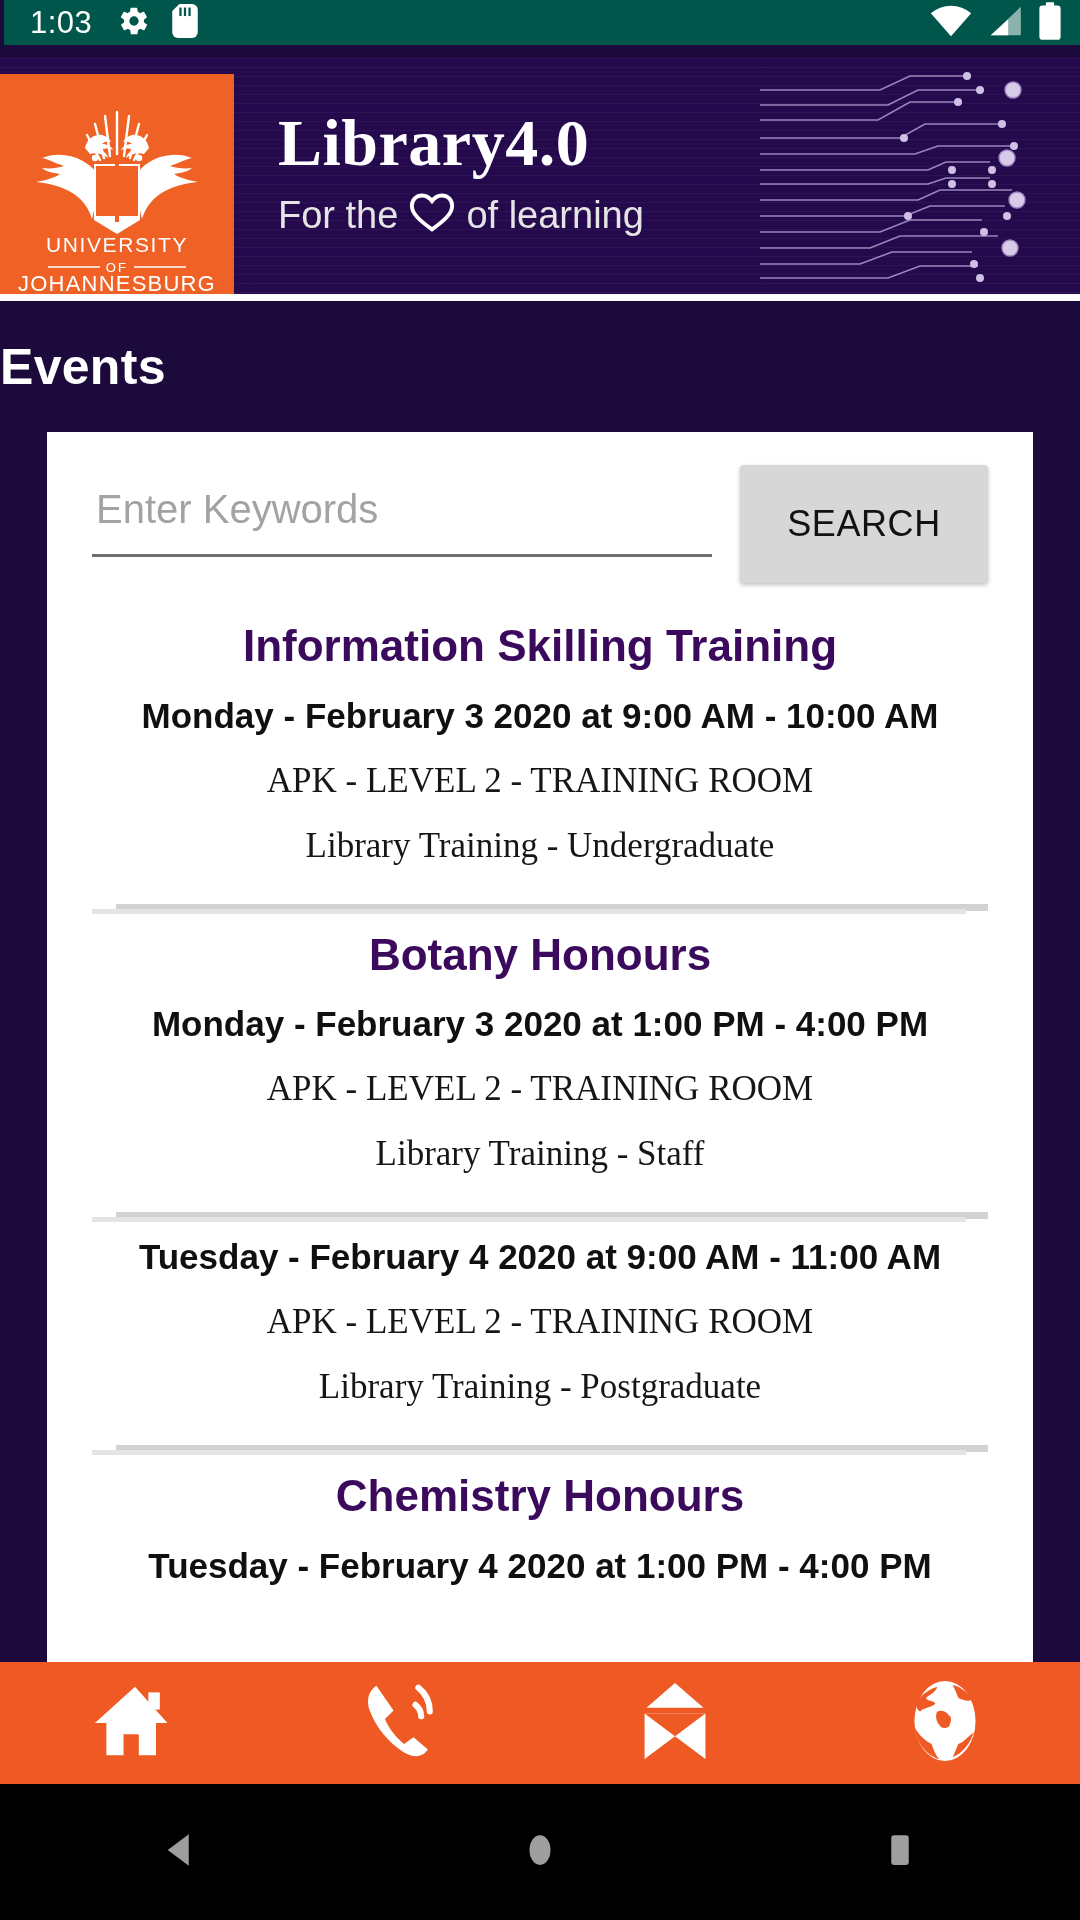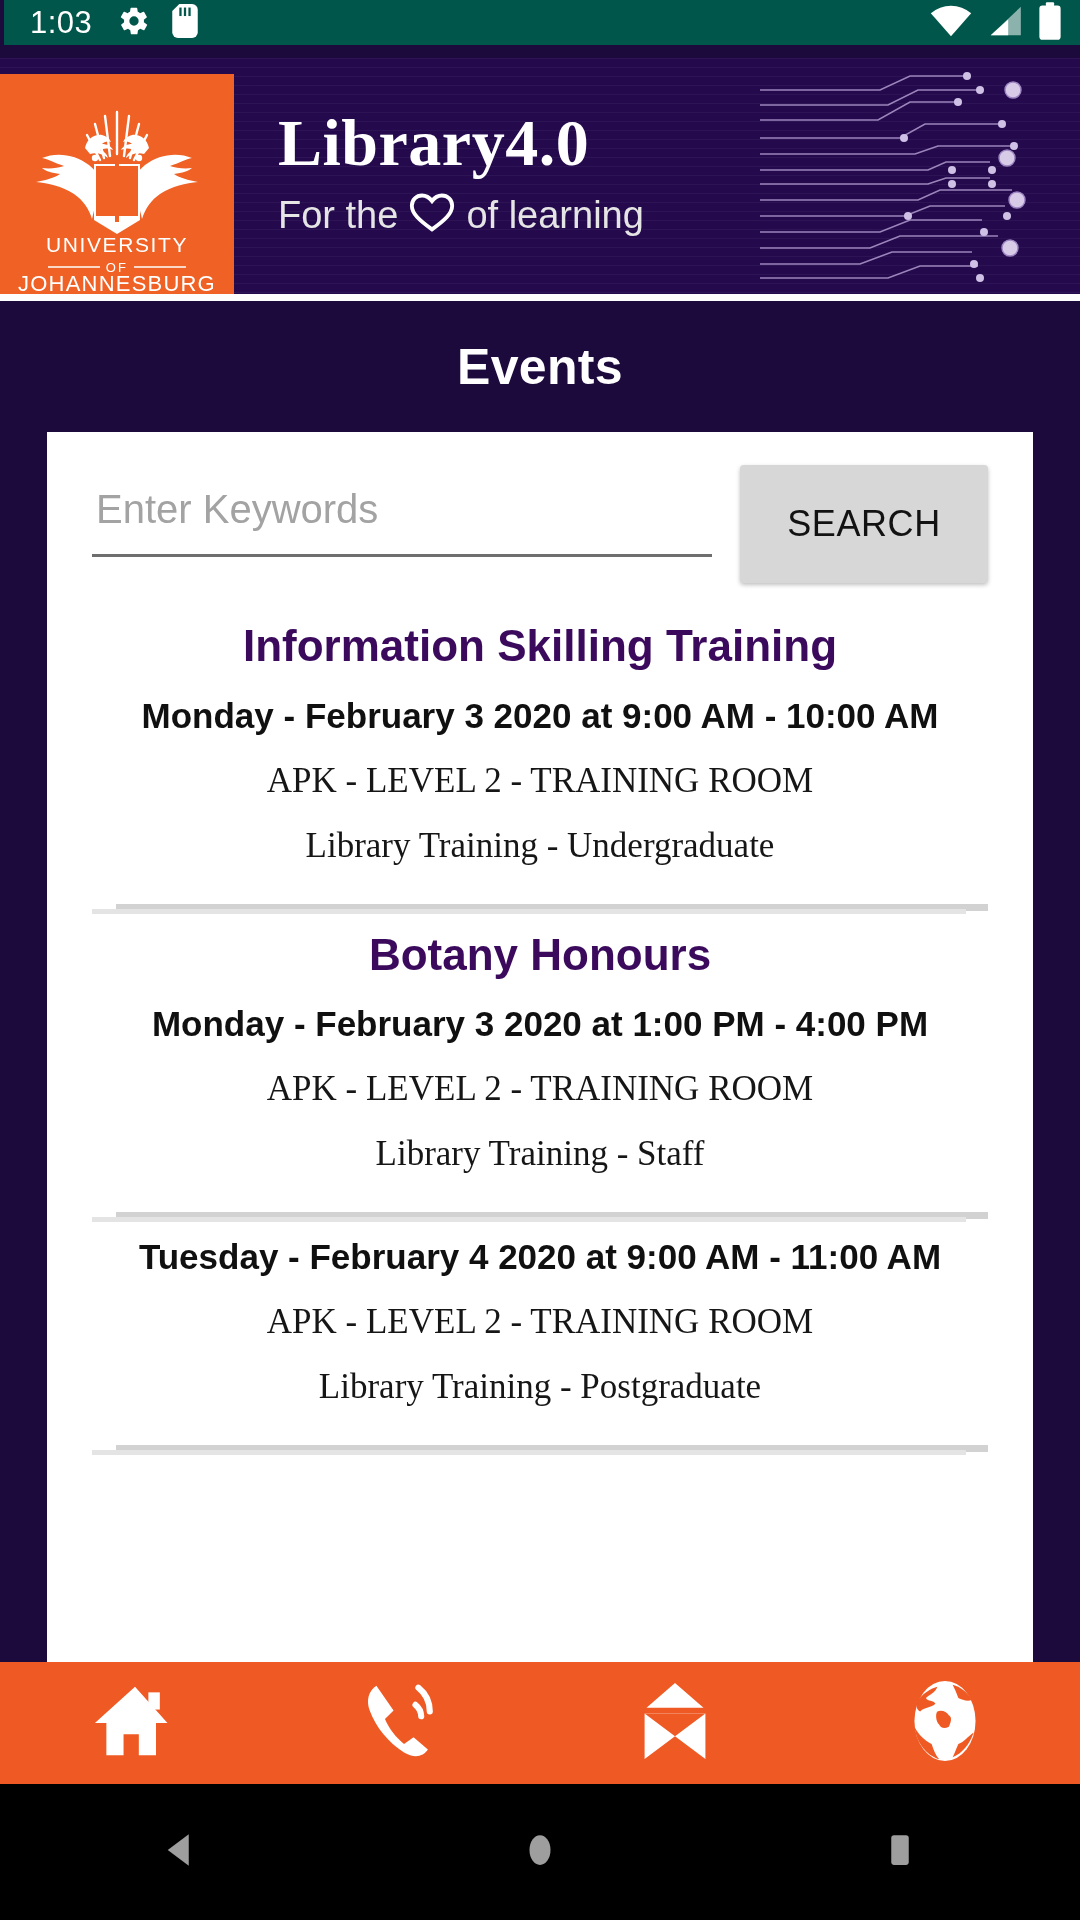--- a/index.html
+++ b/index.html
@@ -54,21 +54,21 @@
     color:#e5e5e5; font-size:38px; font-weight:400; line-height:1;
   }
   .circuit { position:absolute; right:0; top:0; width:320px; height:236px; z-index:2; }
   .banner-underline {
     position:absolute; top:294px; left:0; width:1080px; height:7px; background:#fdfdfd;
   }
 
   
   .page-title {
     position:absolute; top:338px; left:0; width:1080px;
-    text-align:center; color:#ffffff;
+    color:#ffffff;
     font-size:50px; font-weight:700; letter-spacing:.3px;
   }
 
   
   .card {
     position:absolute; top:432px; left:47px;
     width:986px; height:1230px;
     background:#ffffff; overflow:hidden;
   }
   .card-inner { padding:27px 45px 0 45px; }
@@ -312,20 +312,25 @@
         </div>
         <div class="ev-divider"></div>
 
         <div class="event">
           <div class="ev-when">Tuesday - February 4 2020 at 9:00 AM - 11:00 AM</div>
           <div class="ev-where">APK - LEVEL 2 - TRAINING ROOM</div>
           <div class="ev-cat">Library Training - Postgraduate</div>
         </div>
         <div class="ev-divider"></div>
 
+        <div class="event">
+          <div class="ev-title">Chemistry Honours</div>
+          <div class="ev-when">Tuesday - February 4 2020 at 1:00 PM - 4:00 PM</div>
+
+        </div>
 
       </div>
     </div>
   </div>
 
   <div class="bottomnav">
 
     <div class="navbtn">
       <span>
         <svg width="84" height="78" viewBox="0 0 44 40" fill="#ffffff">

